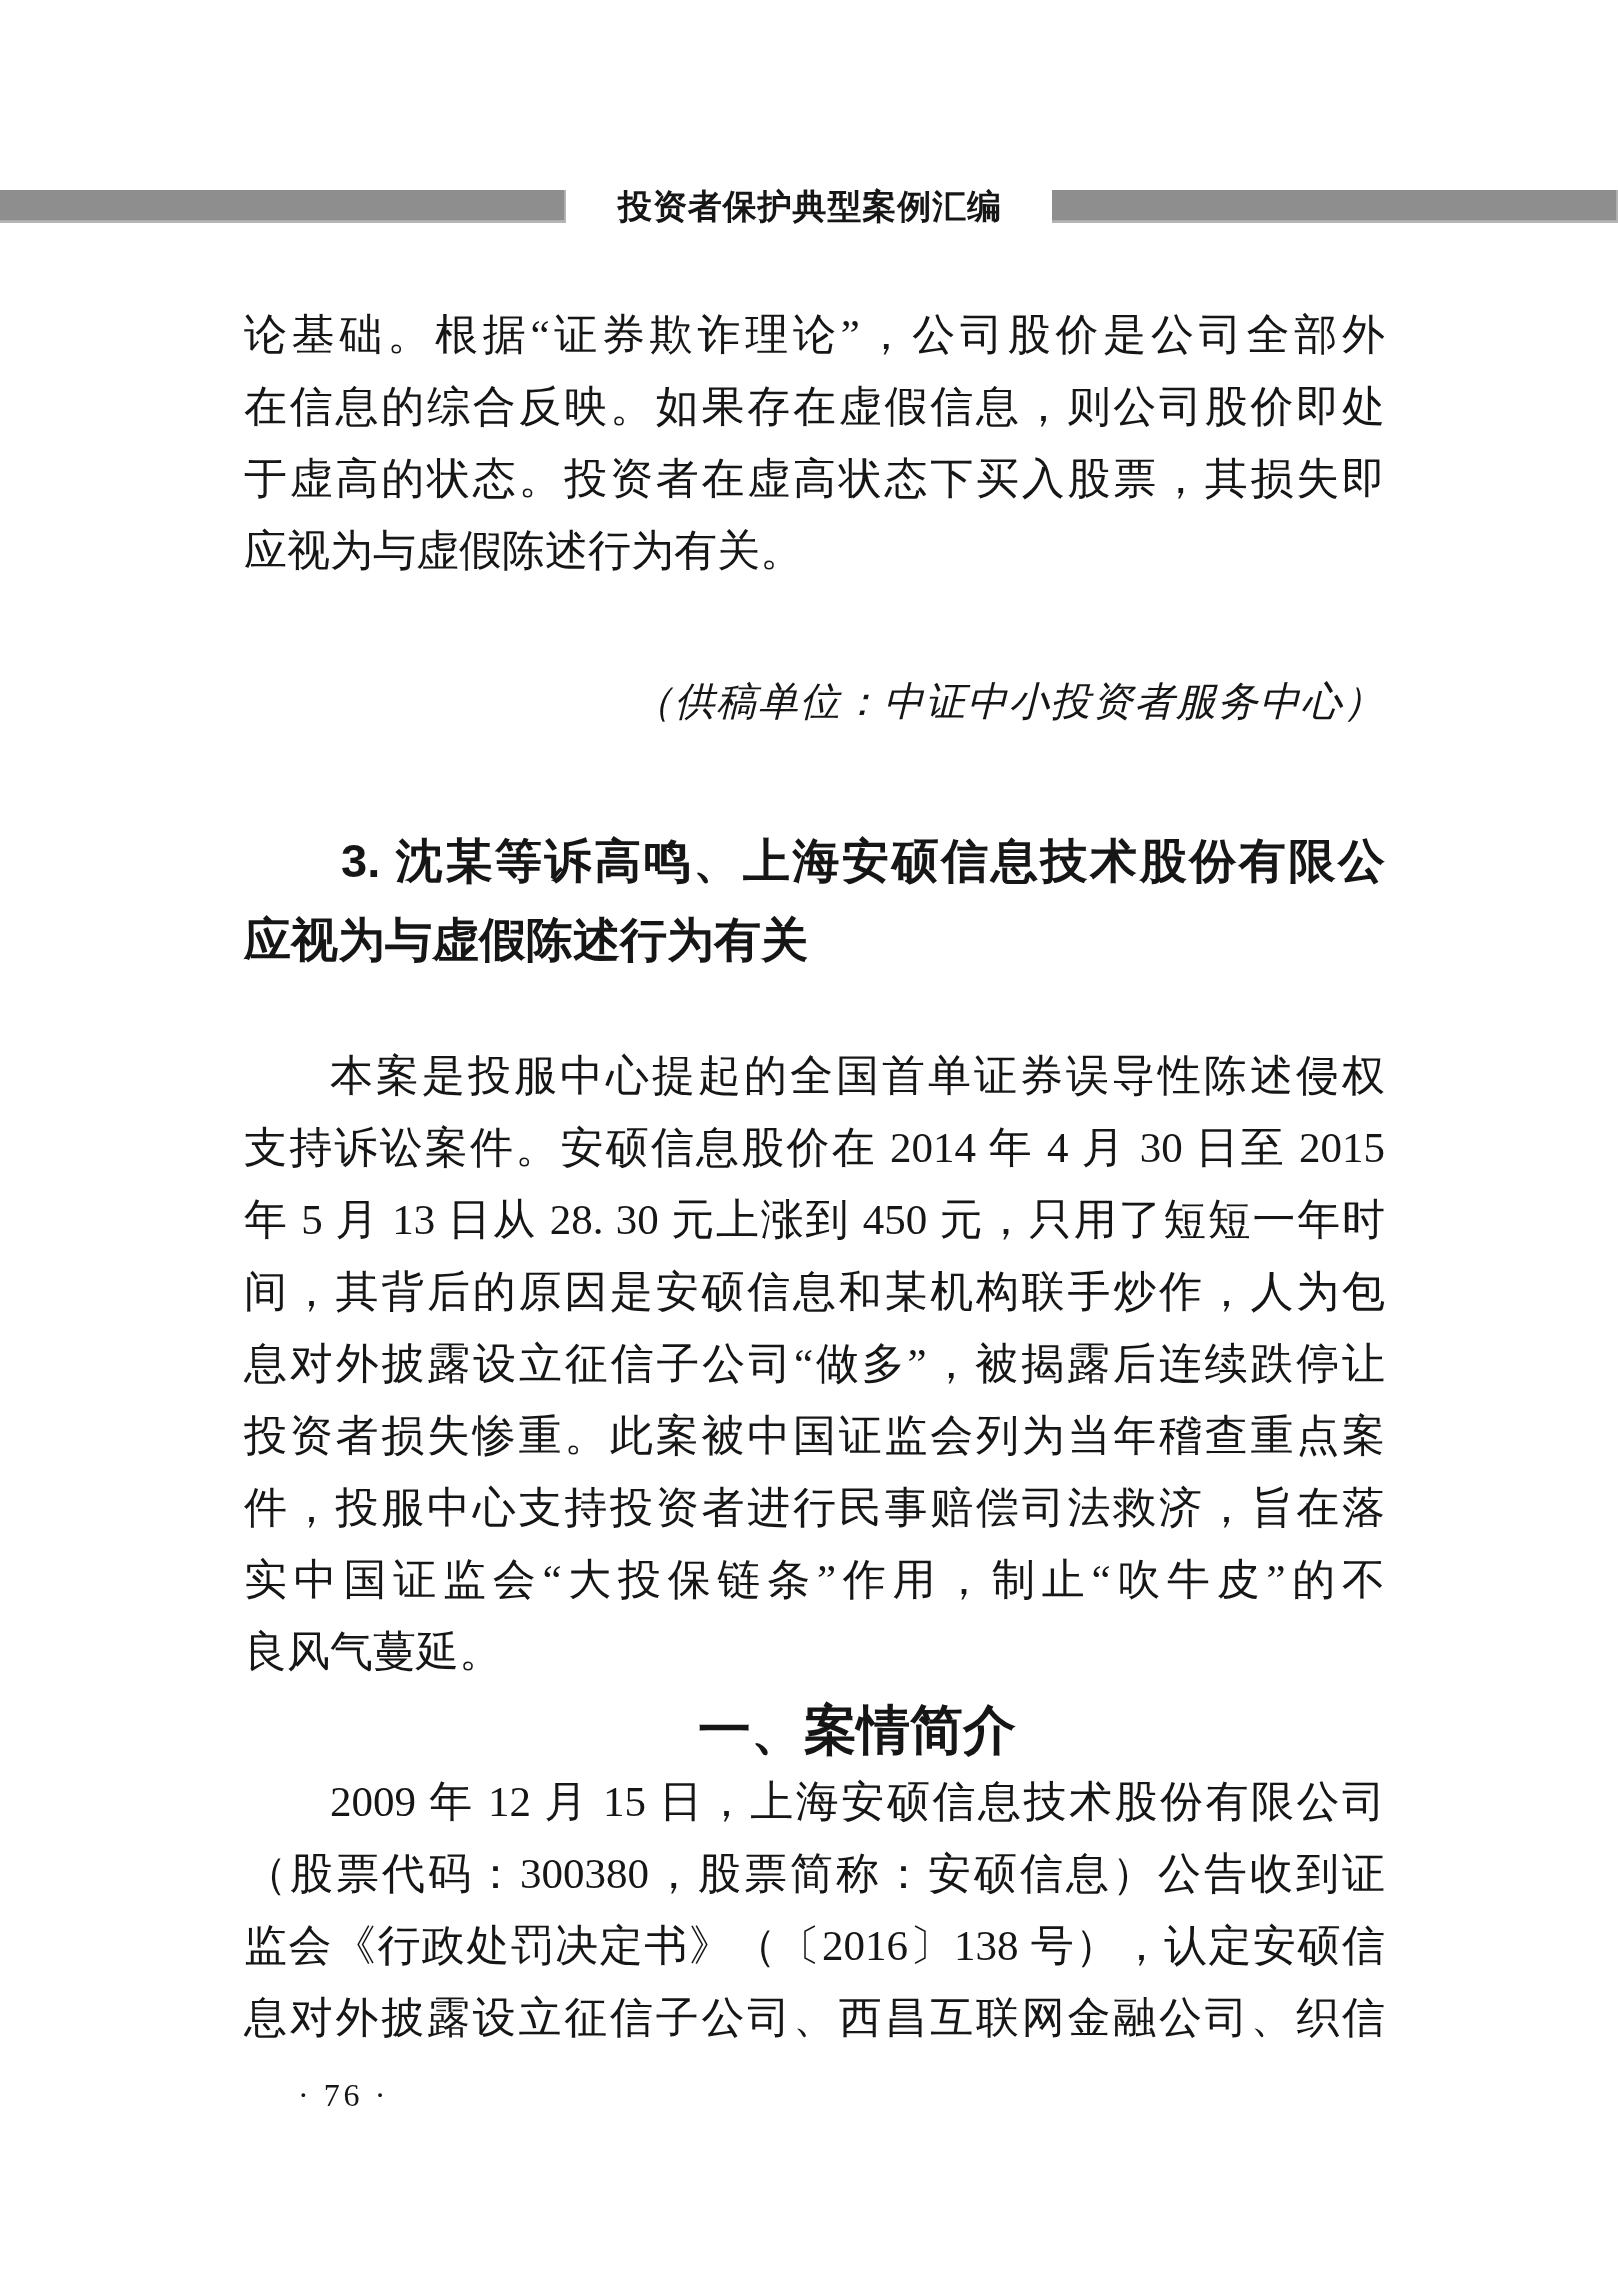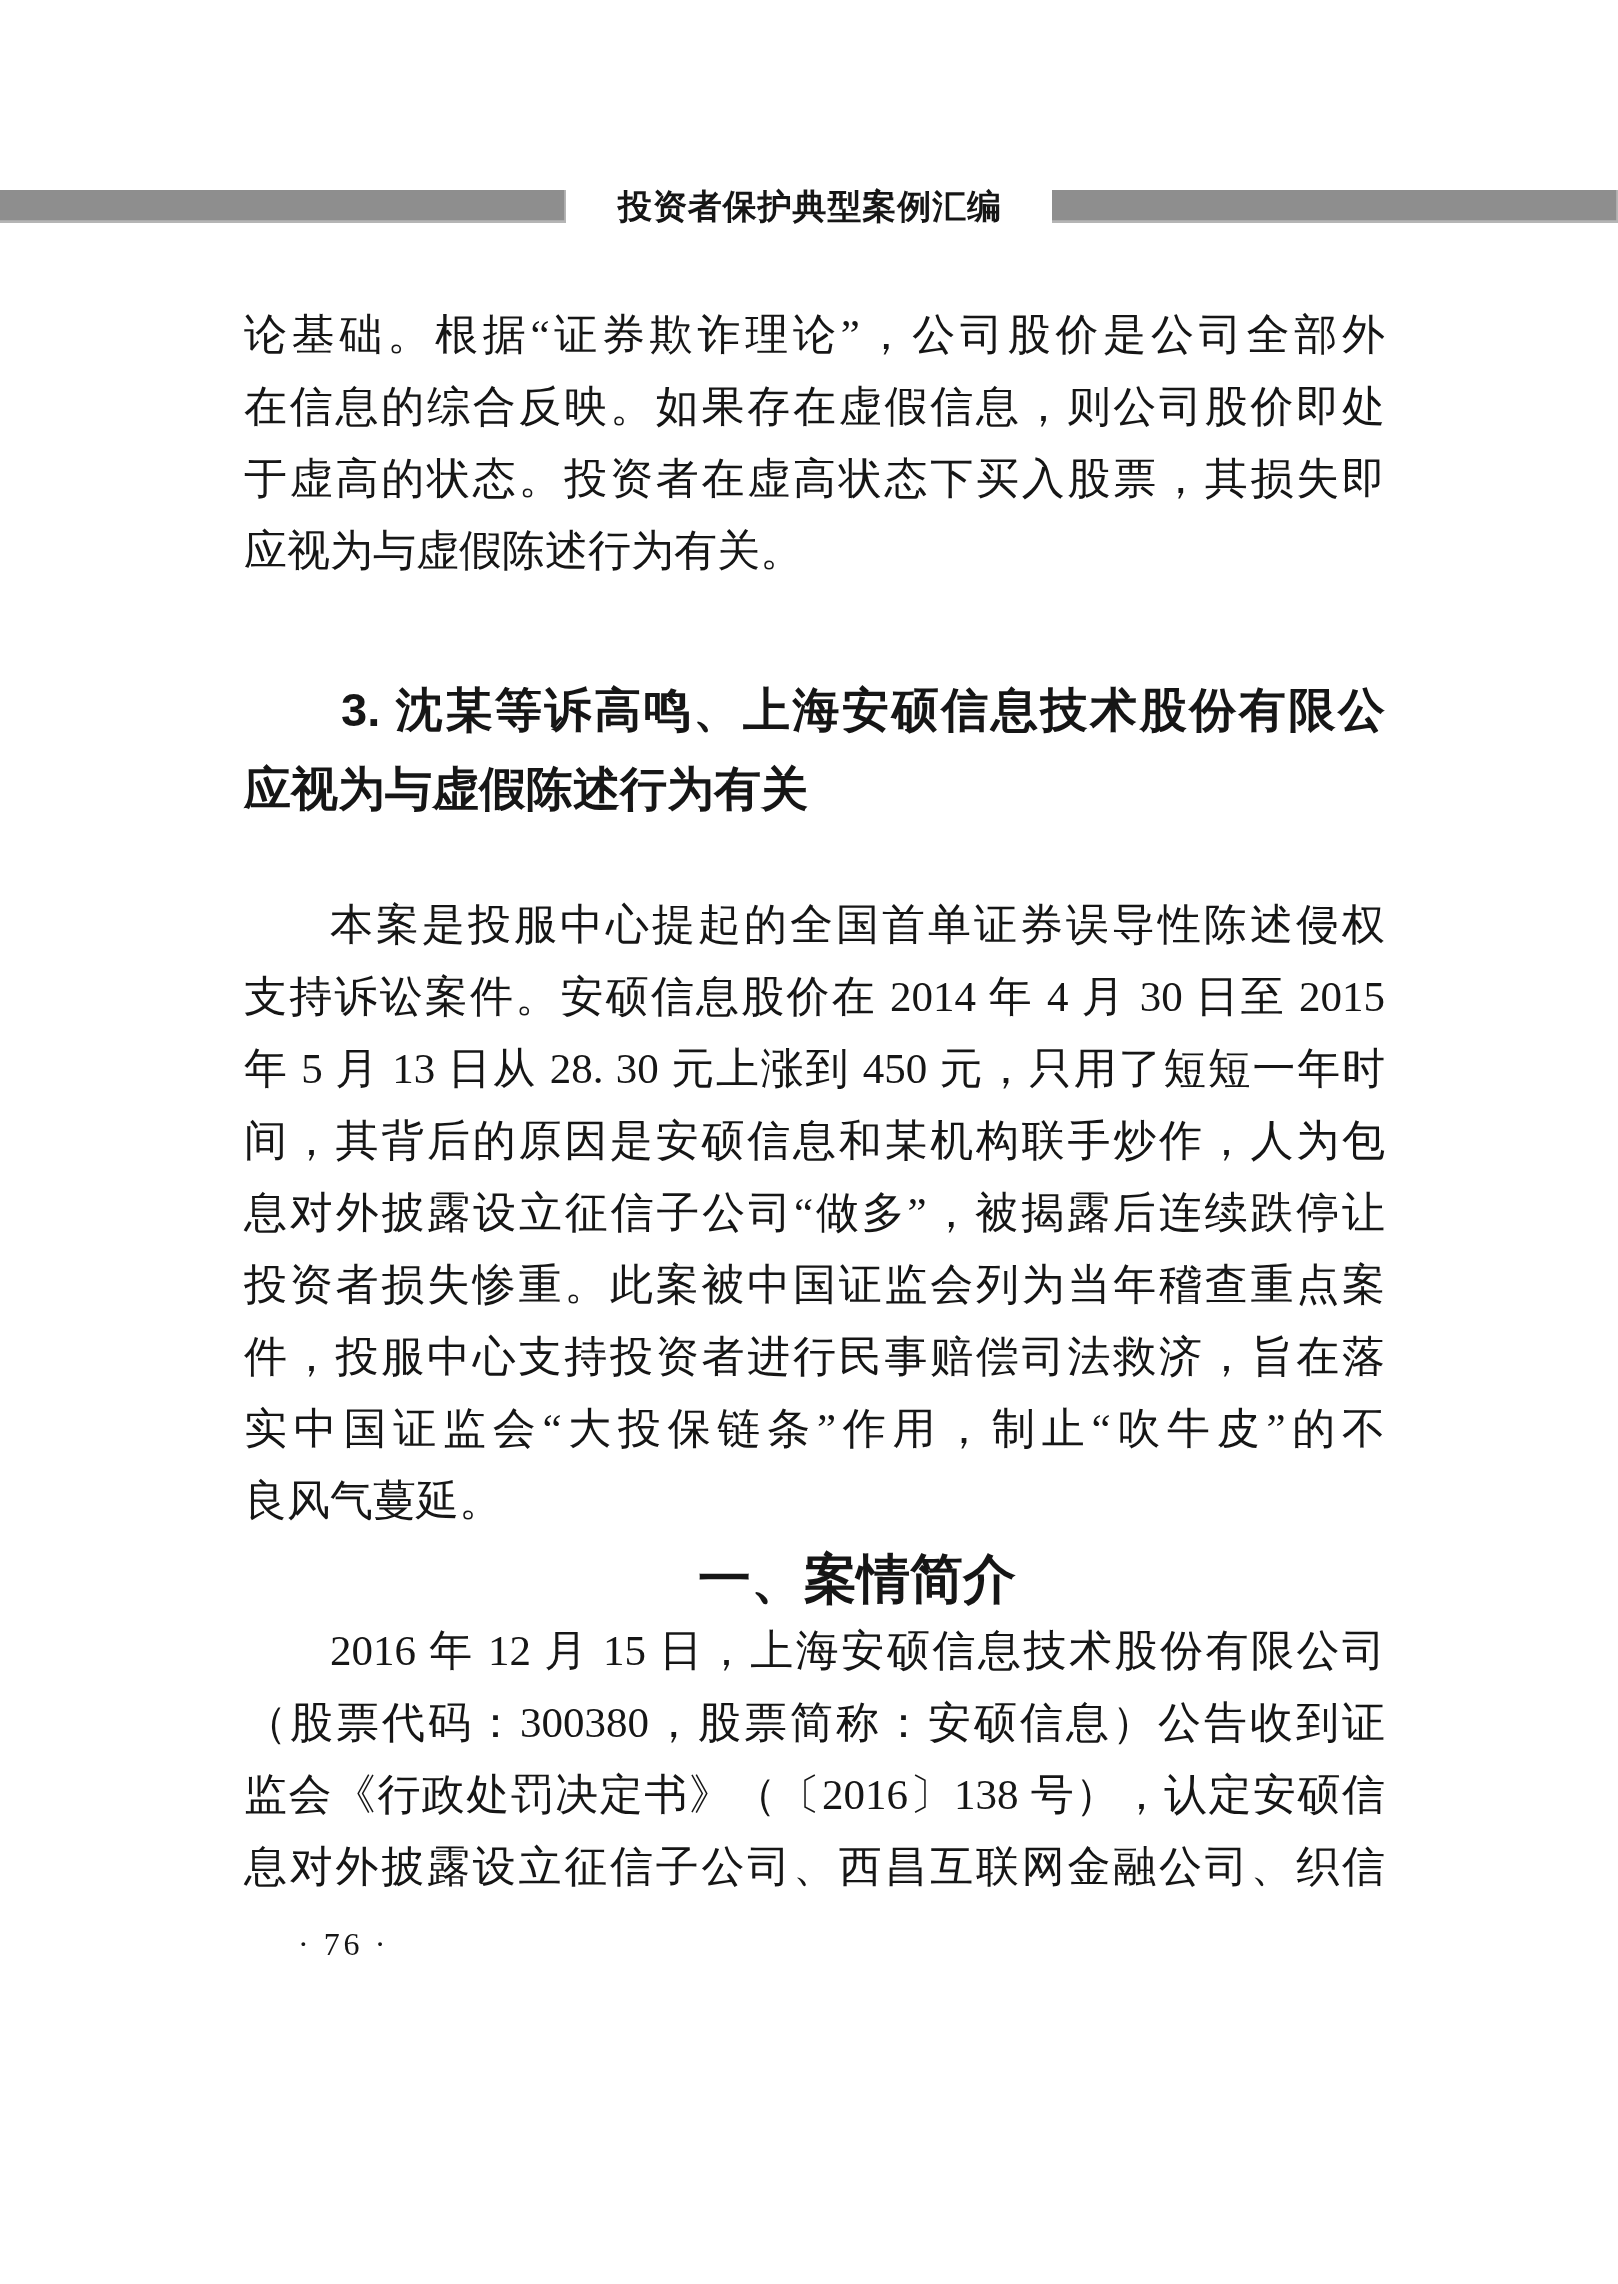--- a/index.html
+++ b/index.html
@@ -120,20 +120,21 @@
 
   <div class="text-block">
 
     <div class="para para-1 lines">
         <div class="tline">论基础。根据“证券欺诈理论”，公司股价是公司全部外</div>
         <div class="tline">在信息的综合反映。如果存在虚假信息，则公司股价即处</div>
         <div class="tline">于虚高的状态。投资者在虚高状态下买入股票，其损失即</div>
         <div class="tline">应视为与虚假陈述行为有关。</div>
       </div>
 
+    <div class="attribution">（供稿单位：中证中小投资者服务中心）</div>
 
     <div class="section-heading lines">
         <div class="tline">3. 沈某等诉高鸣、上海安硕信息技术股份有限公</div>
         <div class="tline">应视为与虚假陈述行为有关</div>
       </div>
 
     <div class="para para-2 lines indent-first">
         <div class="tline">本案是投服中心提起的全国首单证券误导性陈述侵权</div>
         <div class="tline">支持诉讼案件。安硕信息股价在 2014 年 4 月 30 日至 2015</div>
         <div class="tline">年 5 月 13 日从 28. 30 元上涨到 450 元，只用了短短一年时</div>
@@ -141,21 +142,21 @@
         <div class="tline">息对外披露设立征信子公司“做多”，被揭露后连续跌停让</div>
         <div class="tline">投资者损失惨重。此案被中国证监会列为当年稽查重点案</div>
         <div class="tline">件，投服中心支持投资者进行民事赔偿司法救济，旨在落</div>
         <div class="tline">实中国证监会“大投保链条”作用，制止“吹牛皮”的不</div>
         <div class="tline">良风气蔓延。</div>
       </div>
 
     <div class="sub-heading">一、案情简介</div>
 
     <div class="para para-3 lines indent-first fill-all">
-        <div class="tline">2016 年 12 月 15 日，上海安硕信息技术股份有限公司</div>
+        <div class="tline">2009 年 12 月 15 日，上海安硕信息技术股份有限公司</div>
         <div class="tline">（股票代码：300380，股票简称：安硕信息）公告收到证</div>
         <div class="tline">监会《行政处罚决定书》（〔2016〕138 号），认定安硕信</div>
         <div class="tline">息对外披露设立征信子公司、西昌互联网金融公司、织信</div>
       </div>
 
     <div class="page-number">· 76 ·</div>
 
   </div>
 </div>
 

